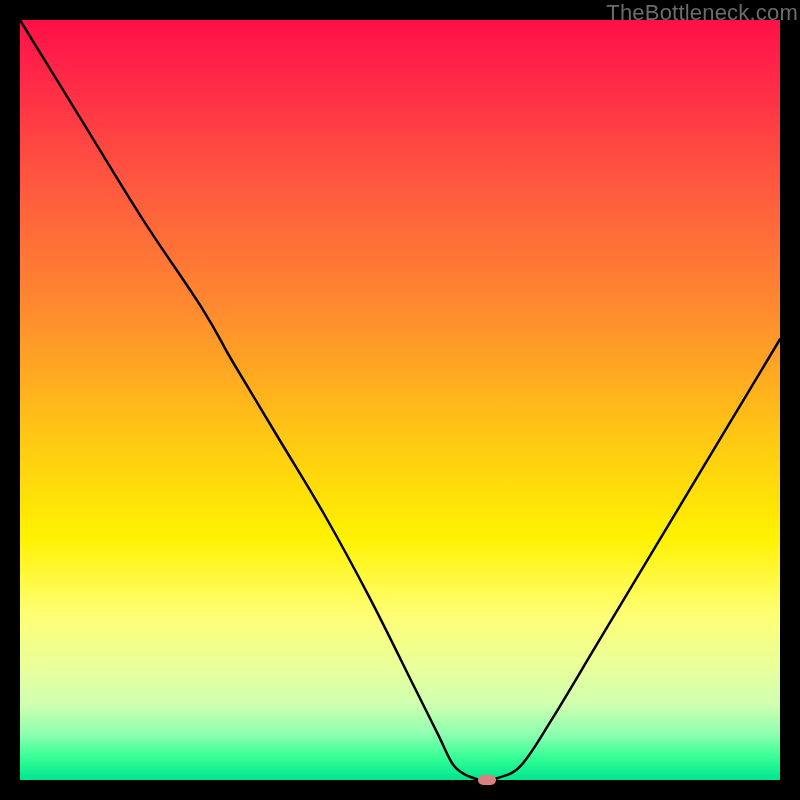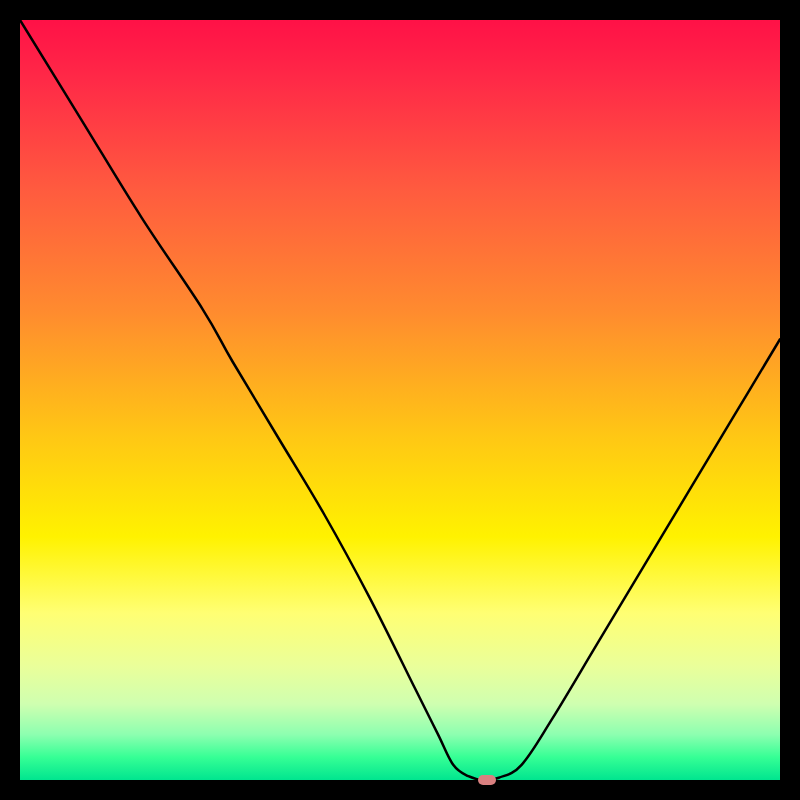--- a/index.html
+++ b/index.html
@@ -78,14 +78,15 @@
   <div class="plot-area">
     <div class="gradient-bg"></div>
 
     <svg class="curve" viewBox="0 0 760 760" preserveAspectRatio="none">
       <path id="curve-path" fill="none" stroke="#000" stroke-width="2.5" stroke-linecap="round" stroke-linejoin="round" d="M 0 0 C 10.944 17.783999999999992, 38.912000000000006 63.23199999999995, 60.800000000000004 98.79999999999995 C 82.688 134.36799999999997, 99.71200000000002 163.4, 121.60000000000001 197.60000000000002 C 143.488 231.80000000000004, 165.984 262.80800000000005, 182.4 288.8 C 198.816 314.792, 199.12 318.74399999999997, 212.8 341.99999999999994 C 226.48000000000002 365.2559999999999, 241.98400000000004 390.64, 258.40000000000003 418 C 274.81600000000003 445.36, 287.584 465.272, 304 494 C 320.416 522.728, 333.184 546.1360000000001, 349.6 577.6 C 366.016 609.064, 382.888 644.1759999999999, 395.2 668.8 C 407.512 693.424, 411.1600000000001 700.72, 418.00000000000006 714.4 C 424.84000000000003 728.0799999999999, 427.728 737.276, 433.2 744.8 C 438.67199999999997 752.324, 442.928 753.464, 448.4 756.2 C 453.87199999999996 758.936, 458.128 759.7264, 463.59999999999997 760 C 469.07199999999995 760.2736, 471.96 760.456, 478.8 757.72 C 485.64000000000004 754.984, 492.024 755.3335999999999, 501.6 744.8 C 511.17600000000004 734.2664, 518.32 721.0880000000001, 532 699.2 C 545.68 677.312, 561.1840000000001 650.5600000000001, 577.6 623.2 C 594.016 595.84, 606.784 574.5600000000001, 623.1999999999999 547.2 C 639.6159999999999 519.84, 652.3839999999999 498.56, 668.8 471.2 C 685.216 443.84, 697.9839999999999 422.56, 714.4 395.2 C 730.816 367.84, 751.792 332.88000000000005, 760 319.20000000000005"></path>
     </svg>
 
     <div id="marker" class="marker" style="left: 467.4px; top: 760px;"></div>
   </div>
 
+  <div class="watermark">TheBottleneck.com</div>
 
 </div>
 
 </body></html>

